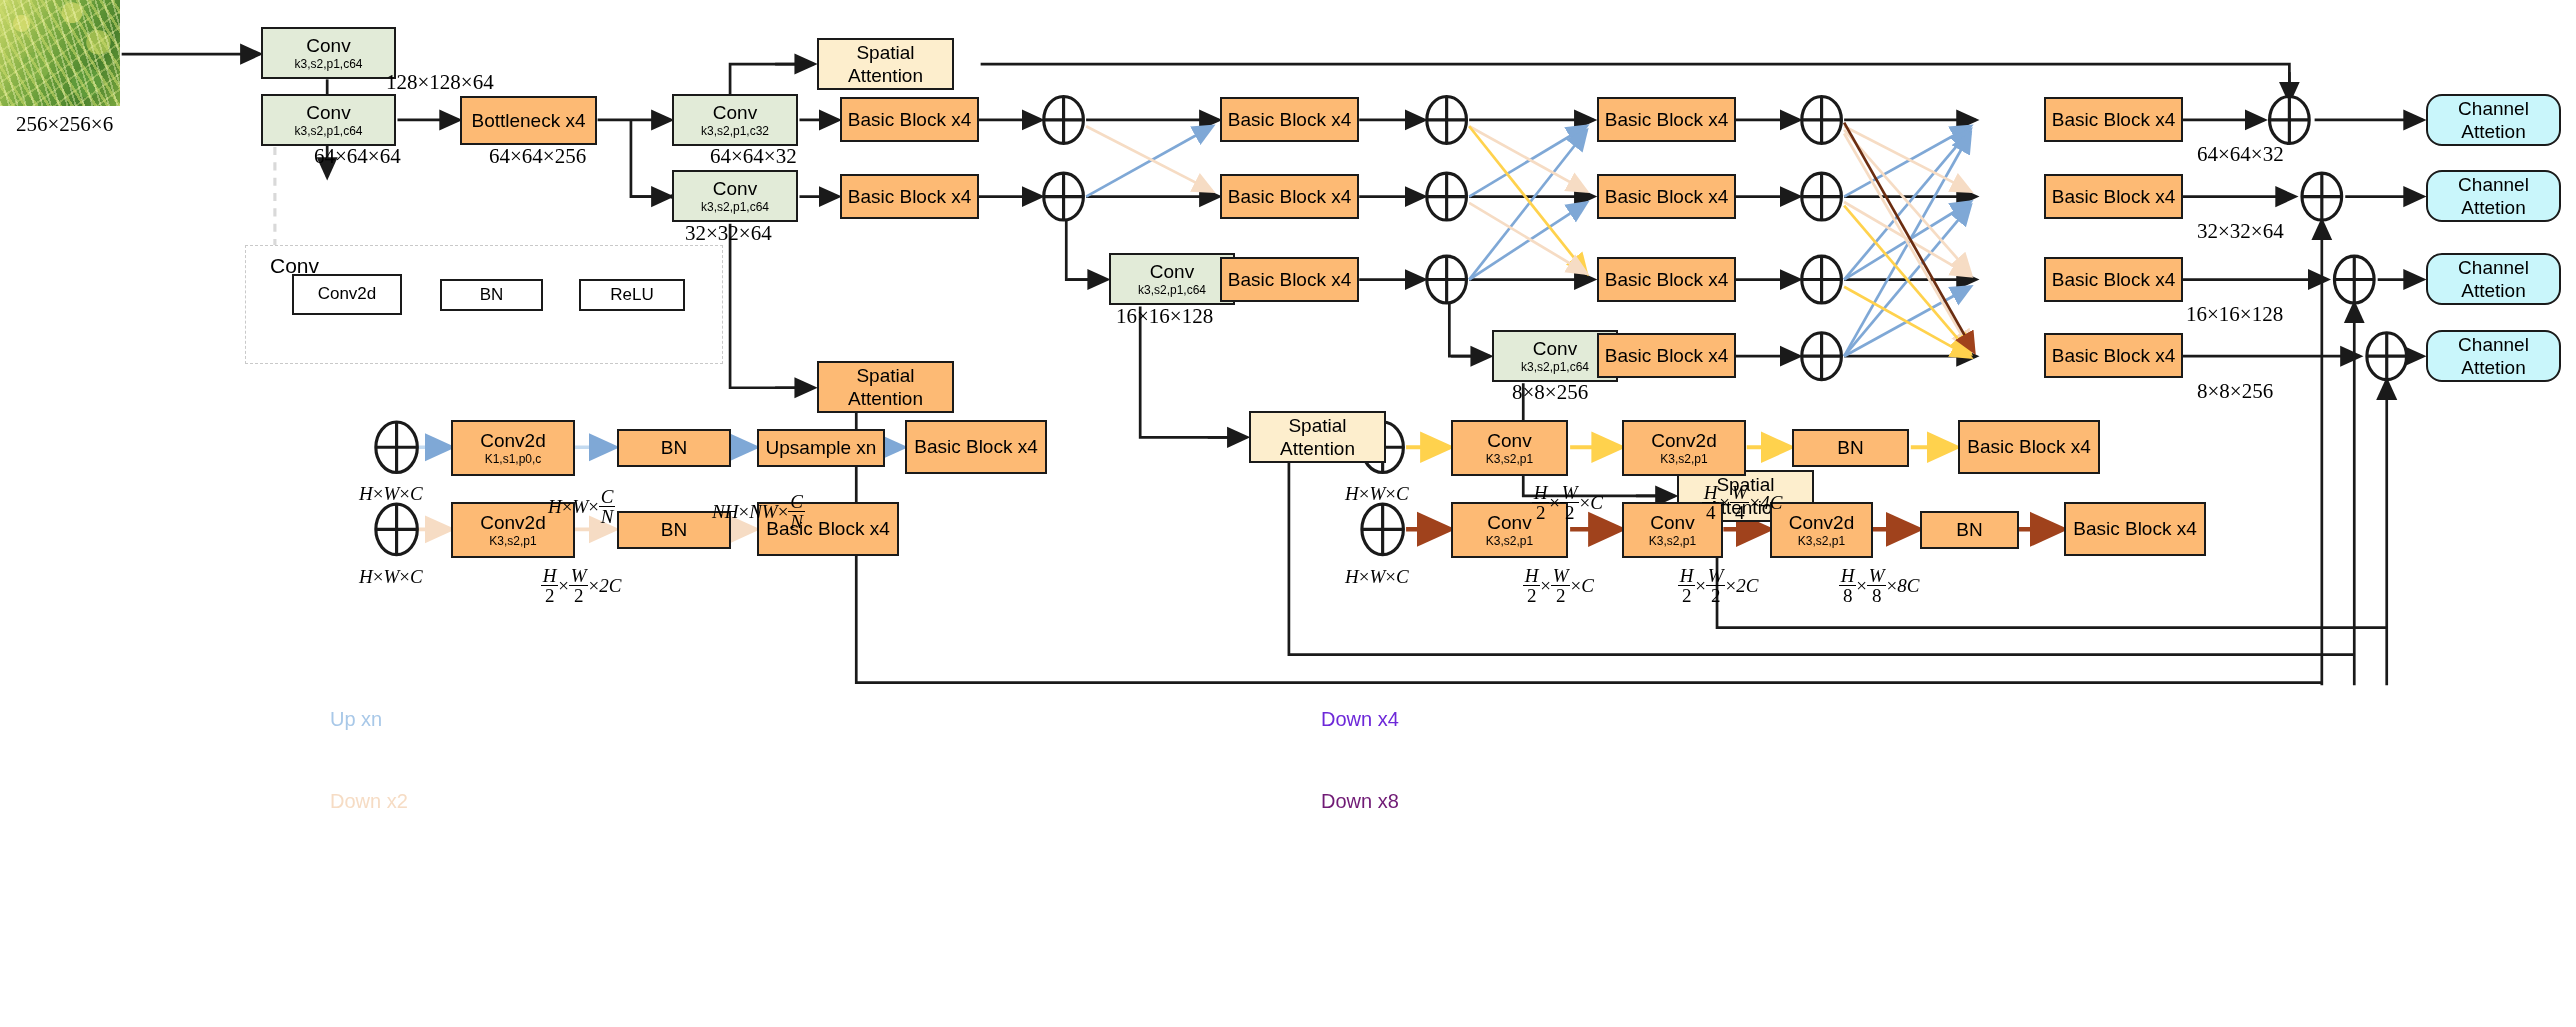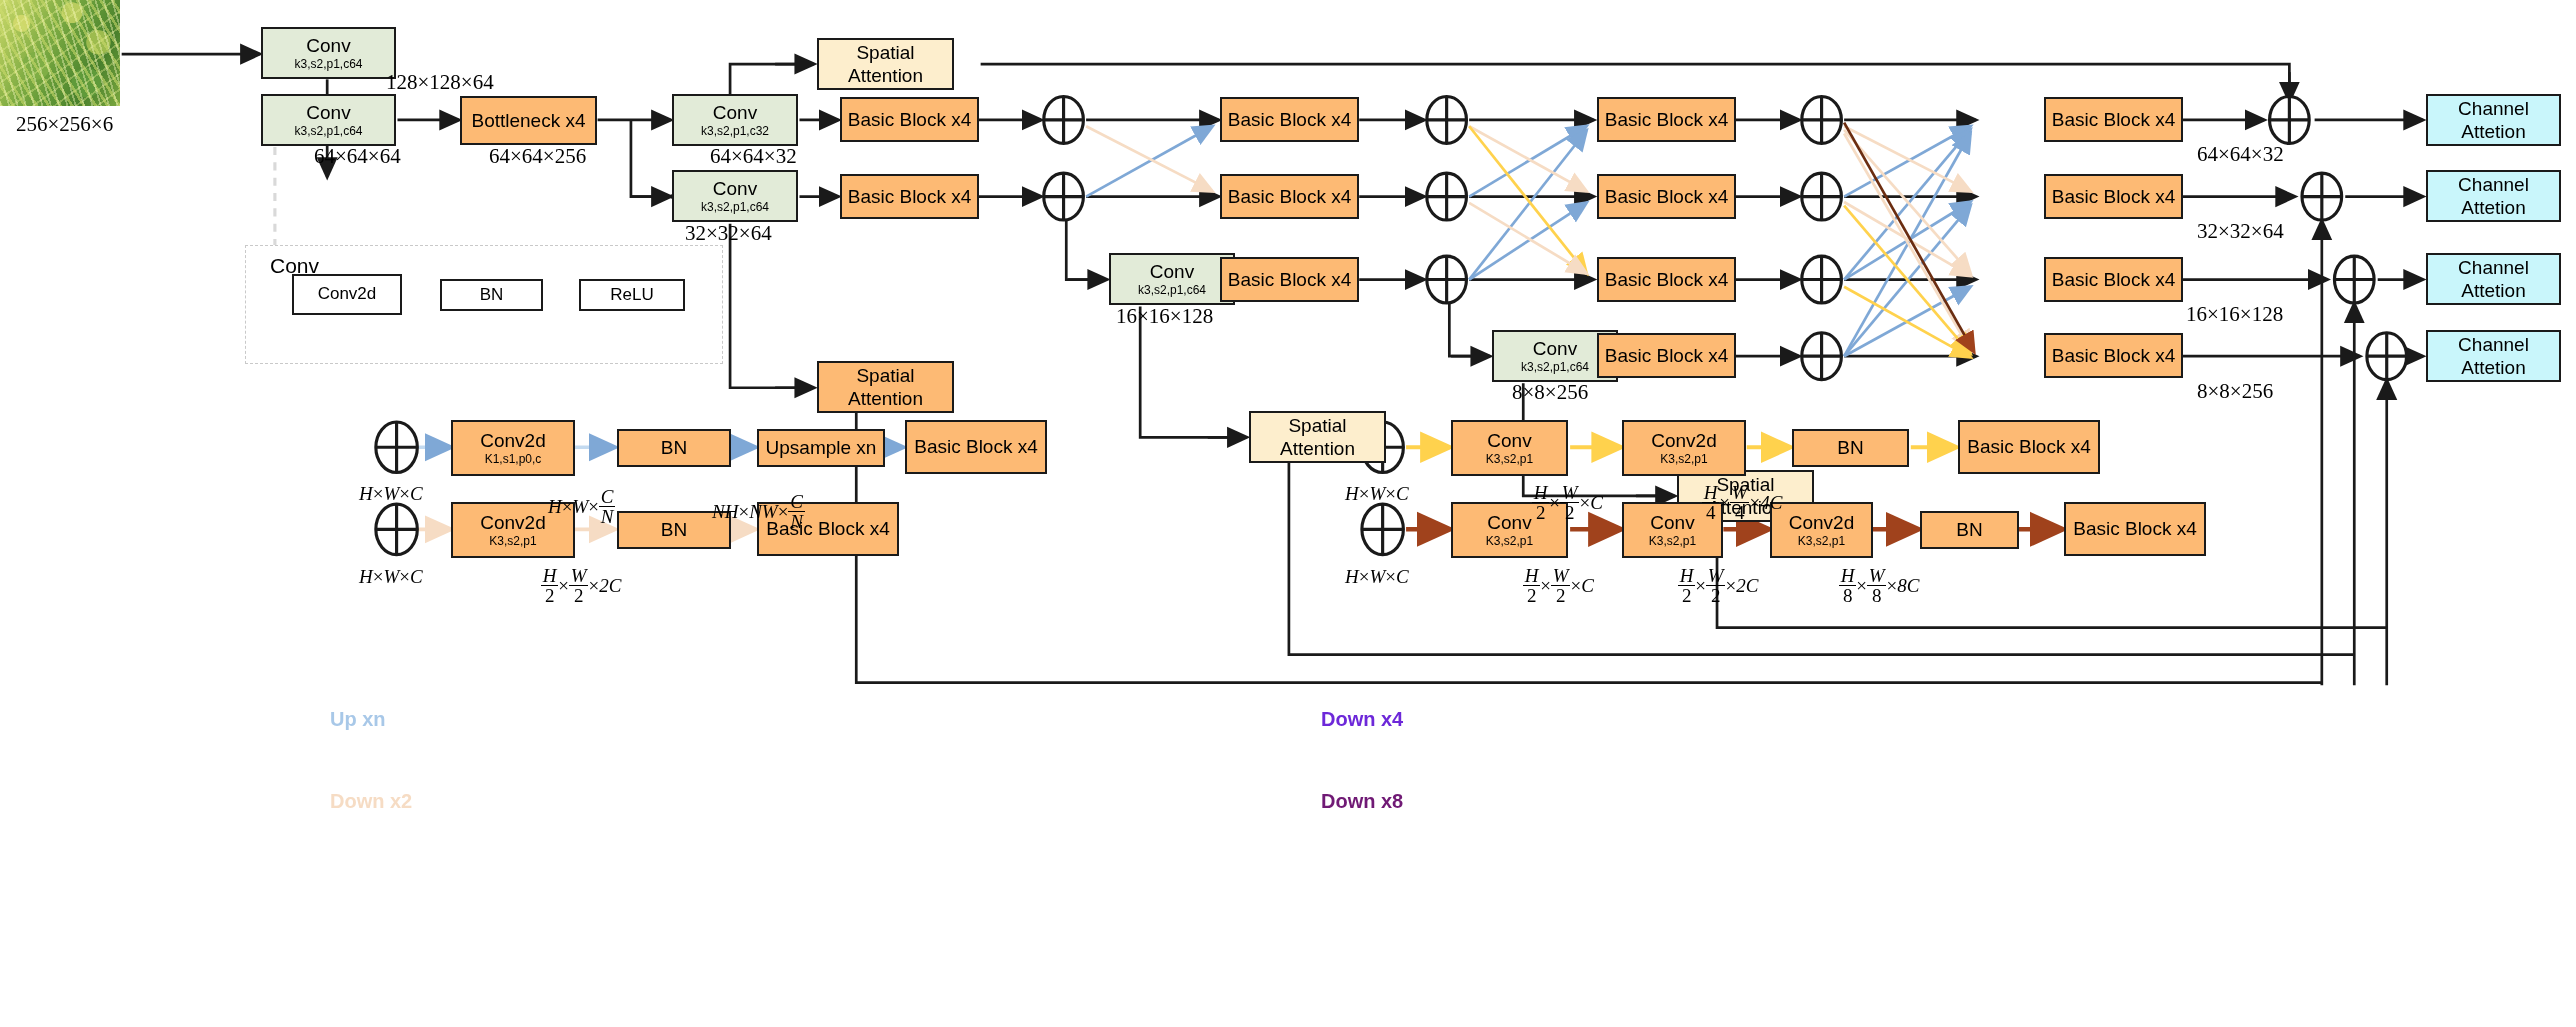--- a/index.html
+++ b/index.html
@@ -5,26 +5,26 @@
   html,body{margin:0;padding:0;background:#fff;}
   body{width:2576px;height:1028px;position:relative;overflow:hidden;
        font-family:"Liberation Sans",sans-serif;color:#000;}
   #stage{position:absolute;left:0;top:0;width:2576px;height:1028px;}
   #svg-layer{position:absolute;left:0;top:0;width:2576px;height:1028px;}
   .node{position:absolute;box-sizing:border-box;border:2.3px solid #1a1a1a;background:#fdba74;
         display:flex;flex-direction:column;align-items:center;justify-content:center;
         font-size:19px;line-height:1.22;text-align:center;z-index:3;}
   .node.green{background:#e2ebd8;}
   .node.cream{background:#fdeecd;}
-  .node.cyan{background:#c9f6fb;}
+  .node.cyan{background:#c9f6fb;border-radius:16px;}
   .node .l2{font-size:12px;}
   .mini{border:2px solid #1a1a1a;background:#fff;font-size:17px;}
   .dim{position:absolute;font-family:"Liberation Serif",serif;font-size:21px;
        white-space:nowrap;z-index:4;}
-  .legend-title{position:absolute;font-size:20px;font-weight:700;z-index:4;white-space:nowrap;
+  .legend-title{position:absolute;font-size:20px;font-weight:400;z-index:4;white-space:nowrap;
        font-family:"Liberation Sans",sans-serif;}
   .sm{position:absolute;font-family:"Liberation Serif",serif;font-size:19px;white-space:nowrap;z-index:4;}
   .sm .it{font-style:italic;}
   .frac{display:inline-block;vertical-align:-0.55em;text-align:center;line-height:1.0;}
   .frac .num{display:block;border-bottom:1.3px solid #000;padding:0 1.8px;font-style:italic;}
   .frac .den{display:block;padding:0 1.8px;}
   .photo{position:absolute;left:0;top:0;width:120px;height:106px;z-index:3;
         background:
           radial-gradient(circle at 18% 22%, #cfd86a 0 8px, transparent 9px),
           radial-gradient(circle at 60% 12%, #b9cc5e 0 10px, transparent 10.8px),

